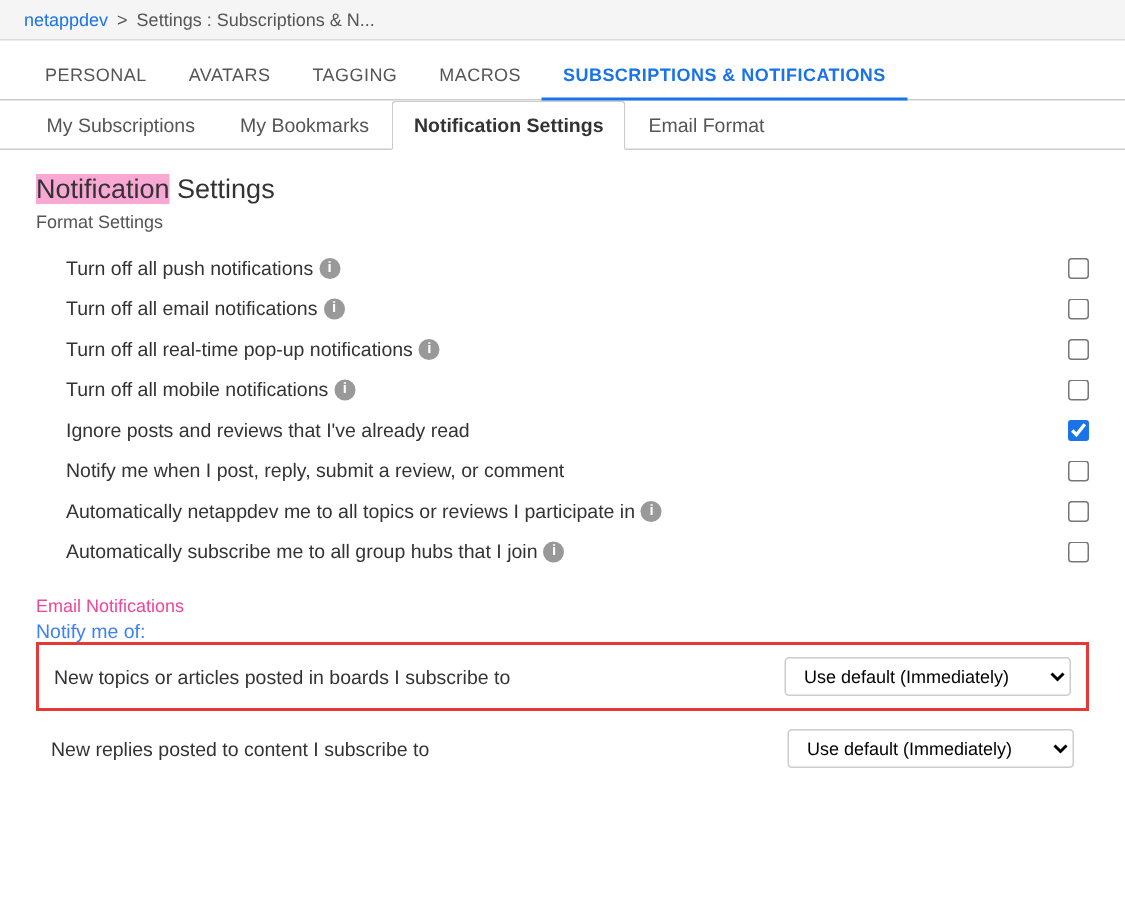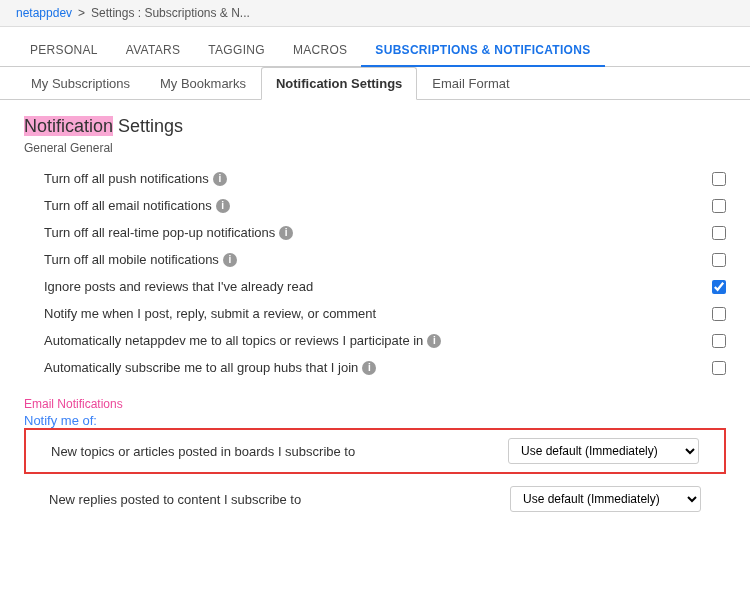--- a/index.html
+++ b/index.html
@@ -137,21 +137,21 @@
     .notify-label {
       font-size: 13px;
       color: #3b82f6;
       margin-bottom: 0;
     }
 
     .notify-row {
       display: flex;
       align-items: center;
       justify-content: space-between;
-      padding: 8px 25px;
+      padding: 8px 10px;
       margin-bottom: 4px;
       font-size: 13px;
     }
 
     .notify-row.highlighted {
       border: 2px solid #e53935;
     }
 
     .notify-row select {
       padding: 4px 24px 4px 8px;
@@ -191,21 +191,21 @@
 <div class="sub-tab">My Subscriptions</div>
     <div class="sub-tab">My Bookmarks</div>
     <div class="sub-tab active">Notification Settings</div>
     <div class="sub-tab">Email Format</div>
   </div>
 
 <div class="content">
   <h2 class="page-title">
     <span class="highlight">Notification</span><span> Settings</span>
   </h2>
-  <div class="section-label">General General</div>
+  <div class="section-label">Format Settings</div>
 
   <div class="settings-group">
   <div class="setting-row">
         <div class="setting-label">
           <span>Turn off all push notifications</span>
           <span class="info-icon">i</span>
         </div>
         <input type="checkbox" class="setting-checkbox" style="">
       </div>
       <div class="setting-row">

